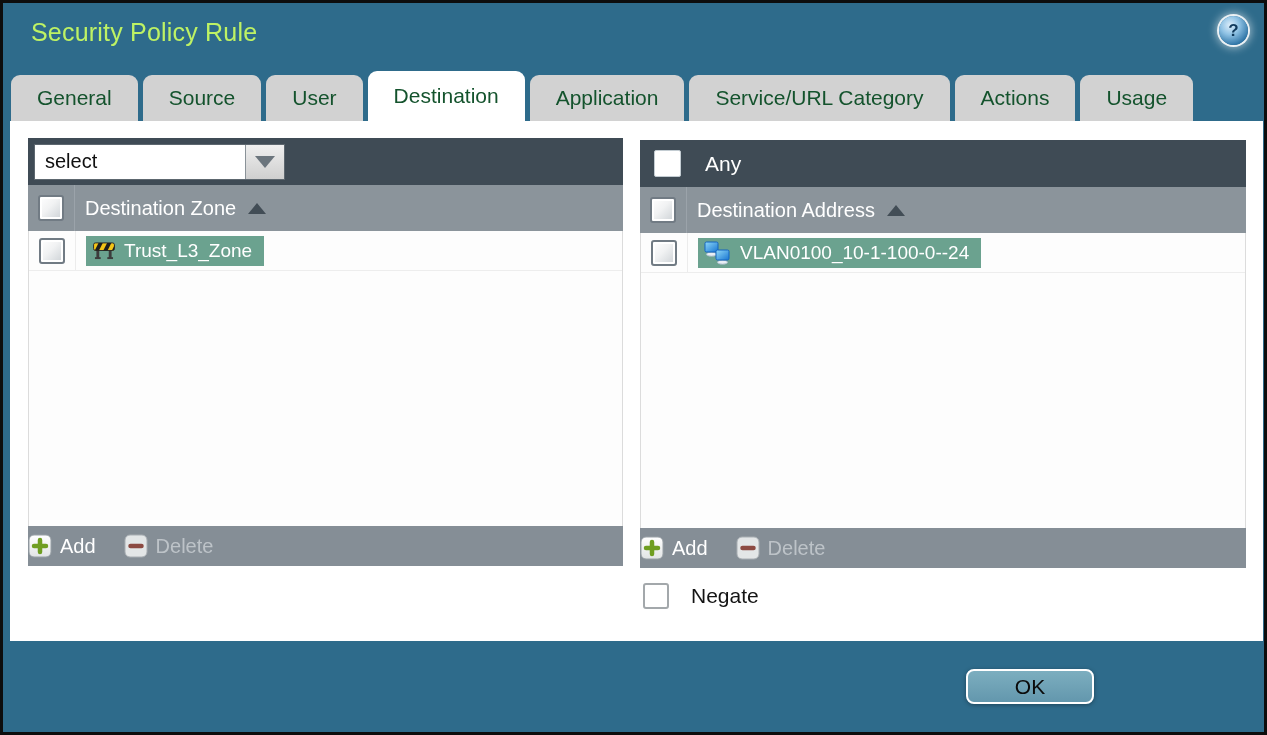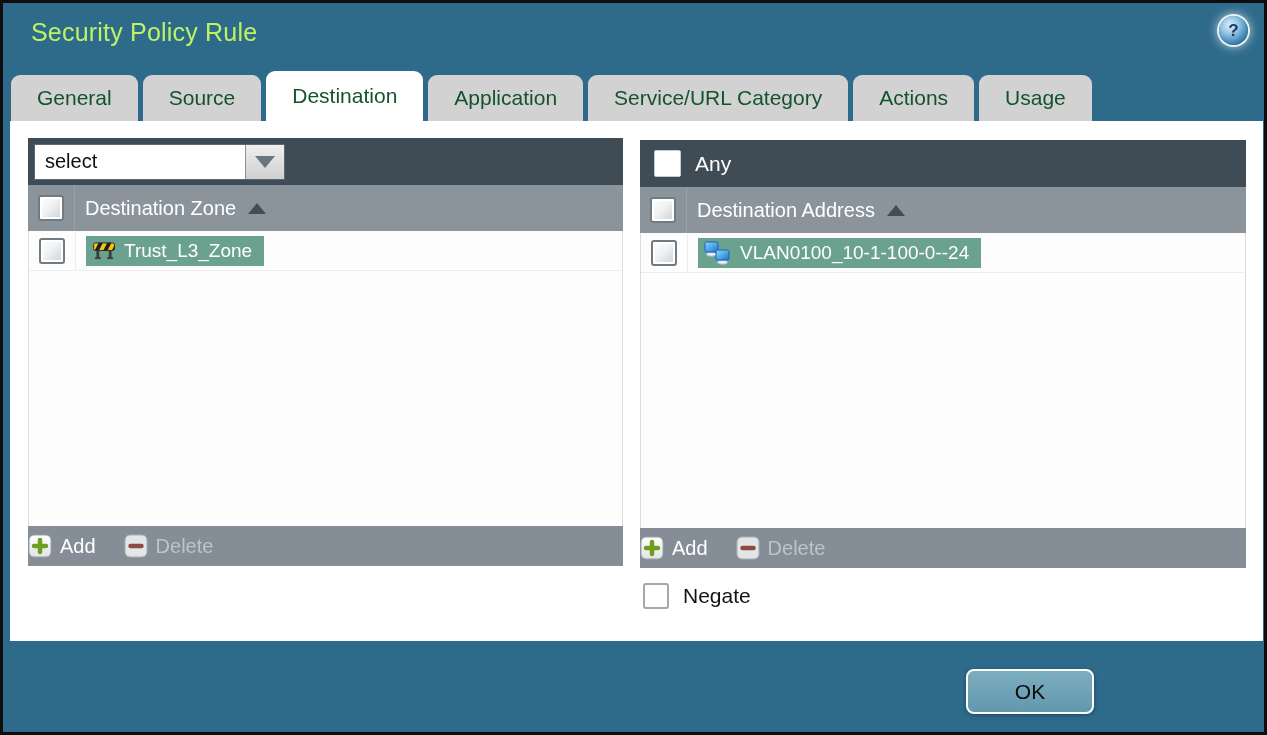--- a/index.html
+++ b/index.html
@@ -50,54 +50,55 @@
   .tag{
     margin-left:10px;height:30px;display:inline-flex;align-items:center;gap:8px;
     background:#6ba28f;color:#ffffff;font-size:19px;padding:0 12px 0 6px;cursor:pointer;
   }
   .panel-toolbar{height:40px;background:#858e96;display:flex;align-items:center;gap:28px;flex:0 0 auto;}
   .tool{display:flex;align-items:center;gap:8px;cursor:pointer;}
   .tool-label{font-size:20px;color:#ffffff;}
   .tool.disabled{cursor:default;}
   .tool.disabled .tool-label{color:#bdc3c8;}
   .hdr-label{margin-left:10px;}
-  .any-label{margin-left:14px;font-size:21px;color:#ffffff;}
+  .any-label{margin-left:24px;font-size:21px;color:#ffffff;}
   
   .cb3d{
     width:26px;height:26px;border:2px solid #717b84;border-radius:3px;cursor:pointer;
     background:linear-gradient(135deg,#ffffff 0%,#f1f2f3 45%,#ccd1d5 100%);
     box-shadow:inset 0 0 0 2px #ffffff;
   }
   .cb-plain{width:27px;height:27px;background:#ffffff;border:1px solid #c3ccd2;border-radius:2px;margin-left:8px;cursor:pointer;}
-  .negate{position:absolute;left:633px;top:462px;display:flex;align-items:center;gap:14px;}
+  .negate{position:absolute;left:633px;top:462px;display:flex;align-items:center;gap:22px;}
   .cb-negate{width:26px;height:26px;background:#ffffff;border:2px solid #a3a8ab;border-radius:3px;cursor:pointer;}
   .negate-label{font-size:21px;color:#141414;}
   
   .btn{
-    position:absolute;top:666px;width:128px;height:45px;border:2px solid #ffffff;border-radius:8px;
+    position:absolute;top:666px;width:128px;height:35px;border:2px solid #ffffff;border-radius:8px;
     font-family:inherit;font-size:21px;color:#0b0b0b;cursor:pointer;
     box-shadow:0 1px 4px rgba(0,0,0,.35);
   }
   .btn-ok{left:963px;background:linear-gradient(#7caebf,#6397ad);}
   .btn-cancel{left:1108px;background:linear-gradient(#d6d8d8,#c1c3c3);}
   .icon{display:inline-flex;line-height:0;}
 </style>
 </head>
 <body>
 
 <div class="stage">
 
   <div class="titlebar">
     <span class="title">Security Policy Rule</span>
     <span class="help">?</span>
   </div>
 
   <div class="tabs">
     <div class="tab">General</div>
     <div class="tab">Source</div>
+    <div class="tab">User</div>
     <div class="tab active">Destination</div>
     <div class="tab">Application</div>
     <div class="tab">Service/URL Category</div>
     <div class="tab">Actions</div>
     <div class="tab">Usage</div>
   </div>
 
   <div class="content">
 
     <div class="panel panel-left">

